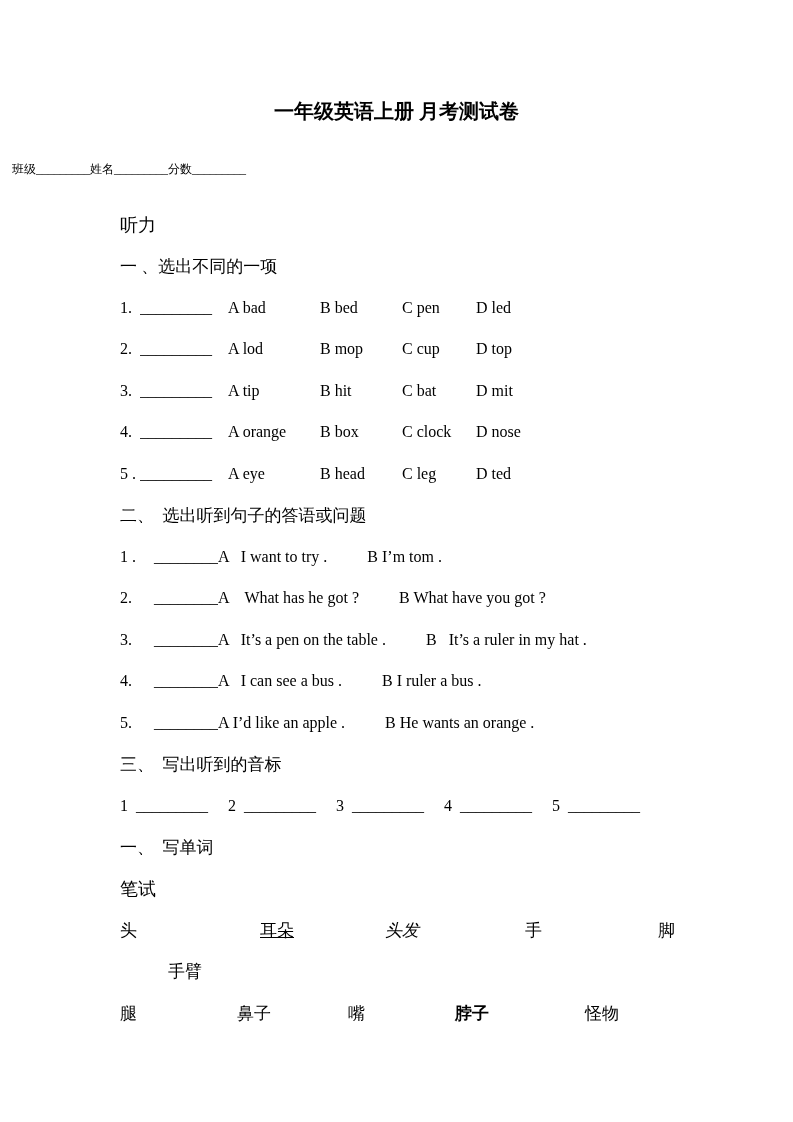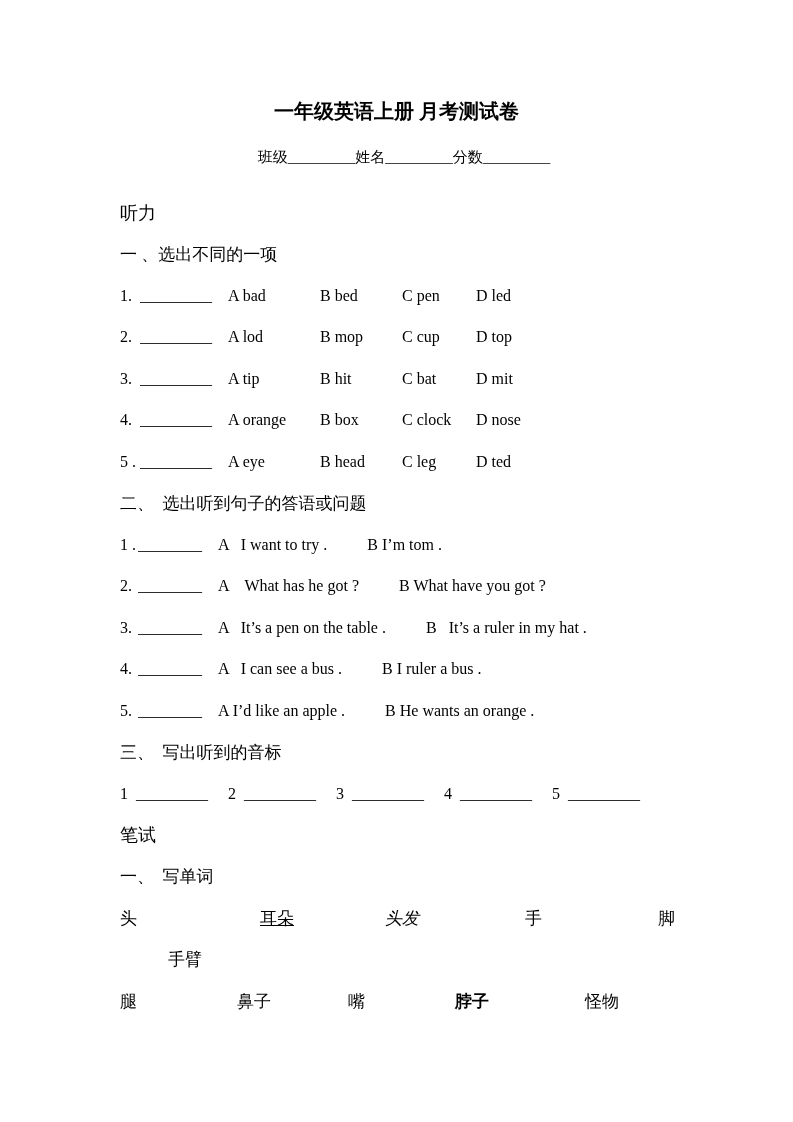--- a/index.html
+++ b/index.html
@@ -6,45 +6,45 @@
   html, body { background: #ffffff; }
   body {
     width: 793px; height: 1122px;
     color: #000;
     font-family: "Liberation Serif", serif;
     overflow: hidden;
   }
   .page { width: 793px; height: 1122px; padding-top: 98px; background: #fff; }
   .title {
     font-size: 20px; font-weight: bold; text-align: center;
-    line-height: 26px; 
+    line-height: 26px; margin-bottom: 12px;
     font-family: "Liberation Serif", serif;
   }
   .info-line {
-    text-align: center; font-size: 15px; line-height: 22px; margin-bottom: 2px;
+    font-size: 12px; line-height: 22px; margin-bottom: 2px;
     white-space: pre;
   }
   .content { padding-left: 120px; }
   .line {
     height: 41.5px; display: flex; align-items: center;
     font-size: 16px; white-space: pre;
   }
   .line span { white-space: pre; }
   .sec  { font-size: 18px; }
   .part { font-size: 17px; }
   .blank { letter-spacing: 0; }
   
   .p1 .num   { width: 20px;  flex: 0 0 auto; }
   .p1 .blank { width: 88px;  flex: 0 0 88px; overflow: hidden; }
   .p1 .oa    { width: 92px;  flex: 0 0 92px; }
   .p1 .ob    { width: 82px;  flex: 0 0 82px; }
   .p1 .oc    { width: 74px;  flex: 0 0 74px; }
   
   .p2 .num   { width: 18px;  flex: 0 0 auto; }
-  .p2 .blank { width: 80px;  flex: 0 0 80px; overflow: hidden; }
+  .p2 .blank { width: 80px;  flex: 0 0 80px; overflow: hidden; text-align: right; }
   .p2 .oa    { padding-right: 40px; }
   
   .p3 .num   { padding-right: 8px; }
   .p3 .blank { margin-right: 20px; }
   
   .wrow { font-size: 17px; }
   .wrow span { display: inline-block; }
   .wr1 span:nth-child(1) { width: 140px; }
   .wr1 span:nth-child(2) { width: 125px; text-decoration: underline; }
   .wr1 span:nth-child(3) { width: 140px; font-style: italic; }
@@ -162,26 +162,26 @@
       <span class="num">2</span>
       <span class="blank">_________</span>
       <span class="num">3</span>
       <span class="blank">_________</span>
       <span class="num">4</span>
       <span class="blank">_________</span>
       <span class="num">5</span>
       <span class="blank">_________</span>
     </div>
 
+    <div class="line part">
+      <span>一、  写单词</span>
+    </div>
+
     <div class="line sec">
       <span>笔试</span>
-    </div>
-
-    <div class="line part">
-      <span>一、  写单词</span>
     </div>
 
     <div class="line wrow wr1">
       <span>头</span>
       <span>耳朵</span>
       <span>头发</span>
       <span>手</span>
       <span>脚</span>
     </div>
     <div class="line wrow wr2">

